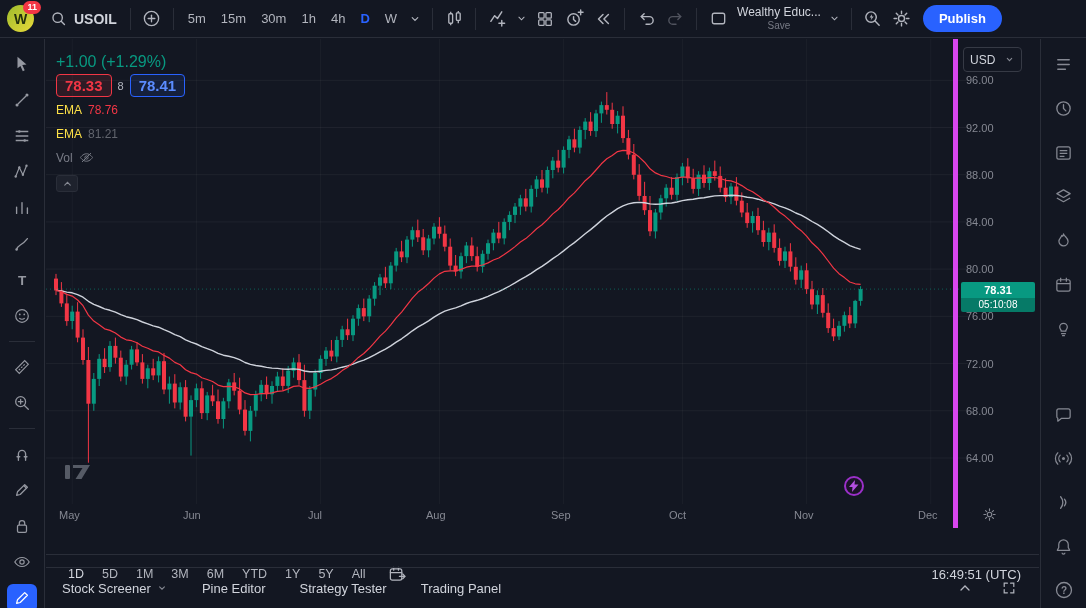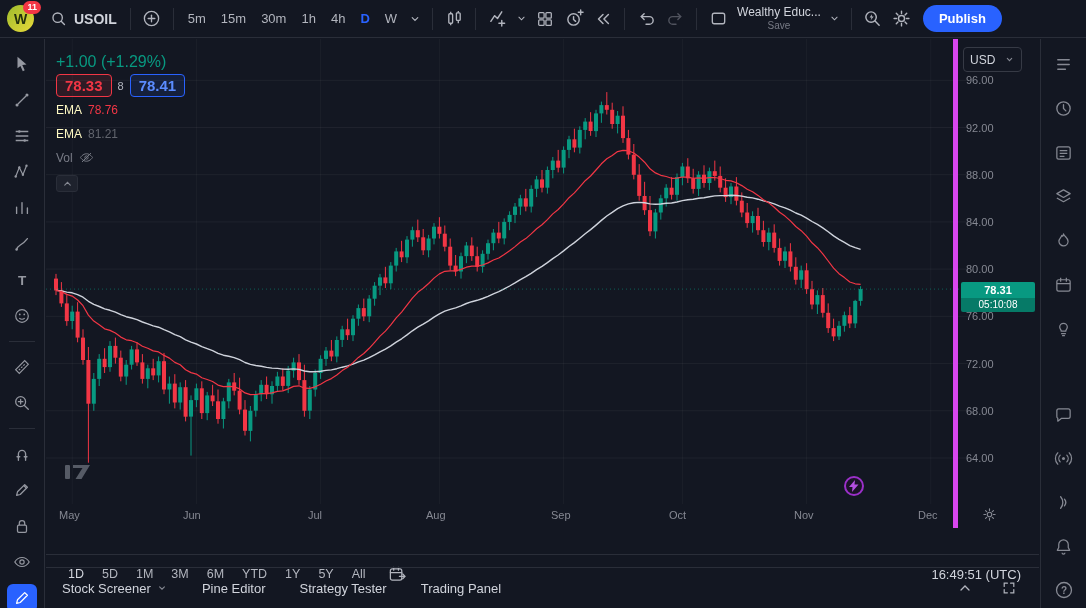--- a/index.html
+++ b/index.html
@@ -39,21 +39,21 @@
   #watermark .w1{font-size:58px;font-weight:bold;letter-spacing:2px;}
   #watermark .w2{font-size:44px;font-weight:bold;margin-top:22px;}
   
   #legend{position:absolute;left:10px;top:14px;z-index:3;display:flex;flex-direction:column;gap:7px;font-size:12px;}
   .lrow{display:flex;align-items:center;gap:6px;height:17px;}
   #chg{color:#089981;font-size:16px;}
   .quote-box{font-size:15px;font-weight:bold;padding:2px 8px;border-radius:4px;border:1px solid;}
   #bid-box{color:#f23645;border-color:#f23645;background:rgba(242,54,69,0.12);}
   #ask-box{color:#5b8cff;border-color:#2962ff;background:rgba(41,98,255,0.12);}
   #spread{color:#b2b5be;font-size:11px;}
-  .ema-name{color:#fef9c3;}
+  .ema-name{color:#fde047;}
   #ema-fast-val{color:#f23645;}
   #ema-slow-val{color:#62656e;}
   #vol-label{color:#787b86;}
   #legend-collapse{width:22px;height:17px;border:1px solid #2a2e39;background:#1e222d;border-radius:3px;display:flex;align-items:center;justify-content:center;color:#868993;margin-top:2px;}
   #tv-logo{position:absolute;left:18px;top:424px;z-index:2;color:#565b66;}
   #event-badge{position:absolute;left:798px;top:437px;width:20px;height:20px;border-radius:50%;border:2px solid #9b30c9;background:#1b1327;display:flex;align-items:center;justify-content:center;z-index:3;}
   
   #price-scale{position:absolute;right:15px;top:0;width:71px;height:489px;border-left:5px solid #d946ef;z-index:2;}
   #usd-btn{position:absolute;top:8px;left:5px;width:59px;height:25px;border:1px solid #363a45;border-radius:4px;display:flex;align-items:center;justify-content:space-between;padding:0 6px;font-size:12px;color:#d1d4dc;background:#131722;z-index:2;}
   .ptick{position:absolute;left:8px;font-size:11px;color:#868993;}

